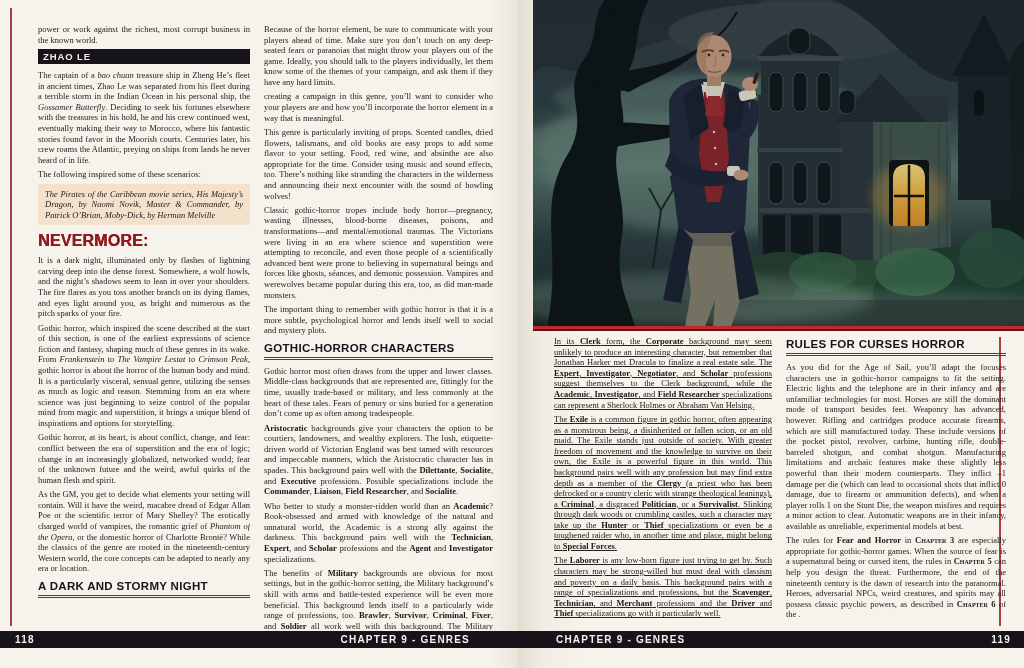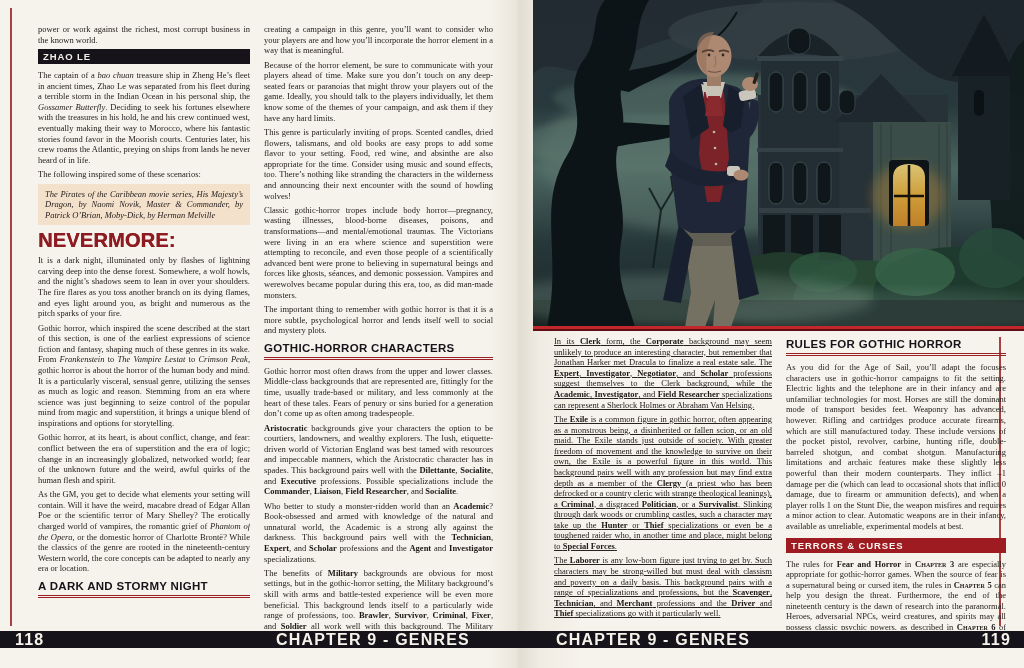--- a/index.html
+++ b/index.html
@@ -10,24 +10,24 @@
   .rule-left{left:10px;top:8px;height:618px;}
   .rule-right{left:999px;top:337px;height:289px;}
   
   .col{position:absolute;font-size:8.5px;line-height:10.6px;color:#27211f;text-align:justify;overflow:hidden;hyphens:auto;-webkit-hyphens:auto;}
   .col p{margin:0 0 3.8px;}
   .col b{font-weight:bold;color:#1c1715;}
   .sc{font-variant:small-caps;font-weight:bold;}
   .bar-header{background:#17131a;color:#f3efe8;font-family:"Liberation Sans",sans-serif;font-weight:900;font-size:9.5px;line-height:9.5px;letter-spacing:.9px;padding:3px 5px 2.5px;margin:3px 0 6px;}
   .red-bar-header{background:#9e1b22;color:#fbf6ef;font-family:"Liberation Sans",sans-serif;font-weight:900;font-size:9.5px;line-height:9.5px;letter-spacing:.9px;padding:3px 5px 2.5px;margin:6px 0 6px;}
   .rule-header{font-family:"Liberation Sans",sans-serif;font-weight:900;font-size:11.5px;line-height:12px;letter-spacing:.3px;color:#17131a;border-bottom:3px double #9a2025;padding-bottom:3px;margin:6px 0 6px;}
-  .big-header{font-family:"Liberation Sans",sans-serif;font-weight:900;font-size:20px;line-height:17px;letter-spacing:.2px;color:#8e1b21;margin:7px 0 6px;text-shadow:.4px 0 0 #8e1b21;}
+  .big-header{font-family:"Liberation Sans",sans-serif;font-weight:900;font-size:16px;line-height:17px;letter-spacing:.2px;color:#8e1b21;margin:7px 0 6px;text-shadow:.4px 0 0 #8e1b21;}
   .insp-box{background:#f3e1cb;padding:5px 7px;margin:1px 0 5px;font-style:italic;}
   
-  .footer{position:absolute;left:0;top:631px;width:1024px;height:17px;background:#17131a;display:flex;color:#f5f2ea;font-family:"Liberation Sans",sans-serif;font-weight:900;font-size:16px;letter-spacing:1.2px;}
+  .footer{position:absolute;left:0;top:631px;width:1024px;height:17px;background:#17131a;display:flex;color:#f5f2ea;font-family:"Liberation Sans",sans-serif;font-weight:900;font-size:10px;letter-spacing:1.2px;}
   .footer-half{width:50%;display:flex;justify-content:space-between;align-items:center;}
   .fh-l{padding:0 48px 0 15px;}
   .fh-r{padding:0 13px 0 38px;}
   
   .art{position:absolute;left:533px;top:0;width:491px;height:327px;overflow:hidden;background:#22313a;}
   .art-rule{position:absolute;left:533px;top:326px;width:491px;height:5px;background:linear-gradient(#c4272b 0 55%,#5e0f13 55% 100%);}
 </style>
 </head>
 <body>
 
@@ -47,22 +47,22 @@
     </div>
     <p>It is a dark night, illuminated only by flashes of lightning carving deep into the dense forest. Somewhere, a wolf howls, and the night’s shadows seem to lean in over your shoulders. The fire flares as you toss another branch on its dying flames, and eyes light around you, as bright and numerous as the pitch sparks of your fire.</p>
     <p>Gothic horror, which inspired the scene described at the start of this section, is one of the earliest expressions of science fiction and fantasy, shaping much of these genres in its wake. From <i>Frankenstein</i> to <i>The Vampire Lestat</i> to <i>Crimson Peak</i>, gothic horror is about the horror of the human body and mind. It is a particularly visceral, sensual genre, utilizing the senses as much as logic and reason. Stemming from an era where science was just beginning to seize control of the popular mind from magic and superstition, it brings a unique blend of inspirations and options for storytelling.</p>
     <p>Gothic horror, at its heart, is about conflict, change, and fear: conflict between the era of superstition and the era of logic; change in an increasingly globalized, networked world; fear of the unknown future and the weird, awful quirks of the human flesh and spirit.</p>
     <p>As the GM, you get to decide what elements your setting will contain. Will it have the weird, macabre dread of Edgar Allan Poe or the scientific terror of Mary Shelley? The erotically charged world of vampires, the romantic grief of <i>Phantom of the Opera</i>, or the domestic horror of Charlotte Brontë? While the classics of the genre are rooted in the nineteenth-century Western world, the core concepts can be adapted to nearly any era or location.</p>
     <div class="rule-header">A DARK AND STORMY NIGHT</div>
 
   </div>
 
   <div class="col" style="left:264px;top:24px;width:229px;height:606px;">
+    <p>Because of the horror element, be sure to communicate with your players ahead of time. Make sure you don’t touch on any deep-seated fears or paranoias that might throw your players out of the game. Ideally, you should talk to the players individually, let them know some of the themes of your campaign, and ask them if they have any hard limits.</p>
     <p>creating a campaign in this genre, you’ll want to consider who your players are and how you’ll incorporate the horror element in a way that is meaningful.</p>
-    <p>Because of the horror element, be sure to communicate with your players ahead of time. Make sure you don’t touch on any deep-seated fears or paranoias that might throw your players out of the game. Ideally, you should talk to the players individually, let them know some of the themes of your campaign, and ask them if they have any hard limits.</p>
     <p>This genre is particularly inviting of props. Scented candles, dried flowers, talismans, and old books are easy props to add some flavor to your setting. Food, red wine, and absinthe are also appropriate for the time. Consider using music and sound effects, too. There’s nothing like stranding the characters in the wilderness and announcing their next encounter with the sound of howling wolves!</p>
     <p>Classic gothic-horror tropes include body horror—pregnancy, wasting illnesses, blood-borne diseases, poisons, and transformations—and mental/emotional traumas. The Victorians were living in an era where science and superstition were attempting to reconcile, and even those people of a scientifically advanced bent were prone to believing in supernatural beings and forces like ghosts, séances, and demonic possession. Vampires and werewolves became popular during this era, too, as did man-made monsters.</p>
     <p>The important thing to remember with gothic horror is that it is a more subtle, psychological horror and lends itself well to social and mystery plots.</p>
     <div class="rule-header">GOTHIC-HORROR CHARACTERS</div>
     <p>Gothic horror most often draws from the upper and lower classes. Middle-class backgrounds that are represented are, fittingly for the time, usually trade-based or military, and less commonly at the heart of these tales. Fears of penury or sins buried for a generation don’t come up as often among tradespeople.</p>
     <p><b>Aristocratic</b> backgrounds give your characters the option to be courtiers, landowners, and wealthy explorers. The lush, etiquette-driven world of Victorian England was best tamed with resources and impeccable manners, which the Aristocratic character has in spades. This background pairs well with the <b>Dilettante</b>, <b>Socialite</b>, and <b>Executive</b> professions. Possible specializations include the <b>Commander</b>, <b>Liaison</b>, <b>Field Researcher</b>, and <b>Socialite</b>.</p>
     <p>Who better to study a monster-ridden world than an <b>Academic</b>? Book-obsessed and armed with knowledge of the natural and unnatural world, the Academic is a strong ally against the darkness. This background pairs well with the <b>Technician</b>, <b>Expert</b>, and <b>Scholar</b> professions and the <b>Agent</b> and <b>Investigator</b> specializations.</p>
     <p>The benefits of <b>Military</b> backgrounds are obvious for most settings, but in the gothic-horror setting, the Military background’s skill with arms and battle-tested experience will be even more beneficial. This background lends itself to a particularly wide range of professions, too. <b>Brawler</b>, <b>Survivor</b>, <b>Criminal</b>, <b>Fixer</b>, and <b>Soldier</b> all work well with this background. The Military background pairs well with the , , and  specializations.</p>
   </div>
 
@@ -207,23 +207,22 @@
   </div>
   <div class="art-rule"></div>
 
   <div class="col" style="left:554px;top:336px;width:218px;height:288px;text-decoration:underline;">
     <p>In its <b>Clerk</b> form, the <b>Corporate</b> background may seem unlikely to produce an interesting character, but remember that Jonathan Harker met Dracula to finalize a real estate sale. The <b>Expert</b>, <b>Investigator</b>, <b>Negotiator</b>, and <b>Scholar</b> professions suggest themselves to the Clerk background, while the <b>Academic</b>, <b>Investigator</b>, and <b>Field Researcher</b> specializations can represent a Sherlock Holmes or Abraham Van Helsing.</p>
     <p>The <b>Exile</b> is a common figure in gothic horror, often appearing as a monstrous being, a disinherited or fallen scion, or an old maid. The Exile stands just outside of society. With greater freedom of movement and the knowledge to survive on their own, the Exile is a powerful figure in this world. This background pairs well with any profession but may find extra depth as a member of the <b>Clergy</b> (a priest who has been defrocked or a country cleric with strange theological leanings), a <b>Criminal</b>, a disgraced <b>Politician</b>, or a <b>Survivalist</b>. Slinking through dark woods or crumbling castles, such a character may take up the <b>Hunter</b> or <b>Thief</b> specializations or even be a toughened raider who, in another time and place, might belong to <b>Special Forces</b>.</p>
     <p>The <b>Laborer</b> is any low-born figure just trying to get by. Such characters may be strong-willed but must deal with classism and poverty on a daily basis. This background pairs with a range of specializations and professions, but the <b>Scavenger</b>, <b>Technician</b>, and <b>Merchant</b> professions and the <b>Driver</b> and <b>Thief</b> specializations go with it particularly well.</p>
   </div>
 
   <div class="col" style="left:786px;top:338px;width:220px;height:292px;">
-    <div class="rule-header" style="margin-top:0;">RULES FOR GOTHIC HORROR</div>
+    <div class="rule-header" style="margin-top:0;">RULES FOR CURSES HORROR</div>
     <p>As you did for the Age of Sail, you’ll adapt the focuses characters use in gothic-horror campaigns to fit the setting. Electric lights and the telephone are in their infancy and are unfamiliar technologies for most. Horses are still the dominant mode of transport besides feet. Weaponry has advanced, however. Rifling and cartridges produce accurate firearms, which are still manufactured today. These include versions of the pocket pistol, revolver, carbine, hunting rifle, double-barreled shotgun, and combat shotgun. Manufacturing limitations and archaic features make these slightly less powerful than their modern counterparts. They inflict –1 damage per die (which can lead to occasional shots that inflict 0 damage, due to firearm or ammunition defects), and when a player rolls 1 on the Stunt Die, the weapon misfires and requires a minor action to clear. Automatic weapons are in their infancy, available as unreliable, experimental models at best.</p>
-    <div class="red-bar-header">TERRORS &amp; CURSES</div>
     <p>The rules for <b>Fear and Horror</b> in <span class="sc">Chapter 3</span> are especially appropriate for gothic-horror games. When the source of fear is a supernatural being or cursed item, the rules in <span class="sc">Chapter 5</span> can help you design the threat. Furthermore, the end of the nineteenth century is the dawn of research into the paranormal. Heroes, adversarial NPCs, weird creatures, and spirits may all possess classic psychic powers, as described in <span class="sc">Chapter 6</span> of the .</p>
   </div>
 
   <div class="footer">
     <div class="footer-half fh-l">
       <span>118</span>
       <span>CHAPTER 9 - GENRES</span>
     </div>
     <div class="footer-half fh-r">
       <span>CHAPTER 9 - GENRES</span>

